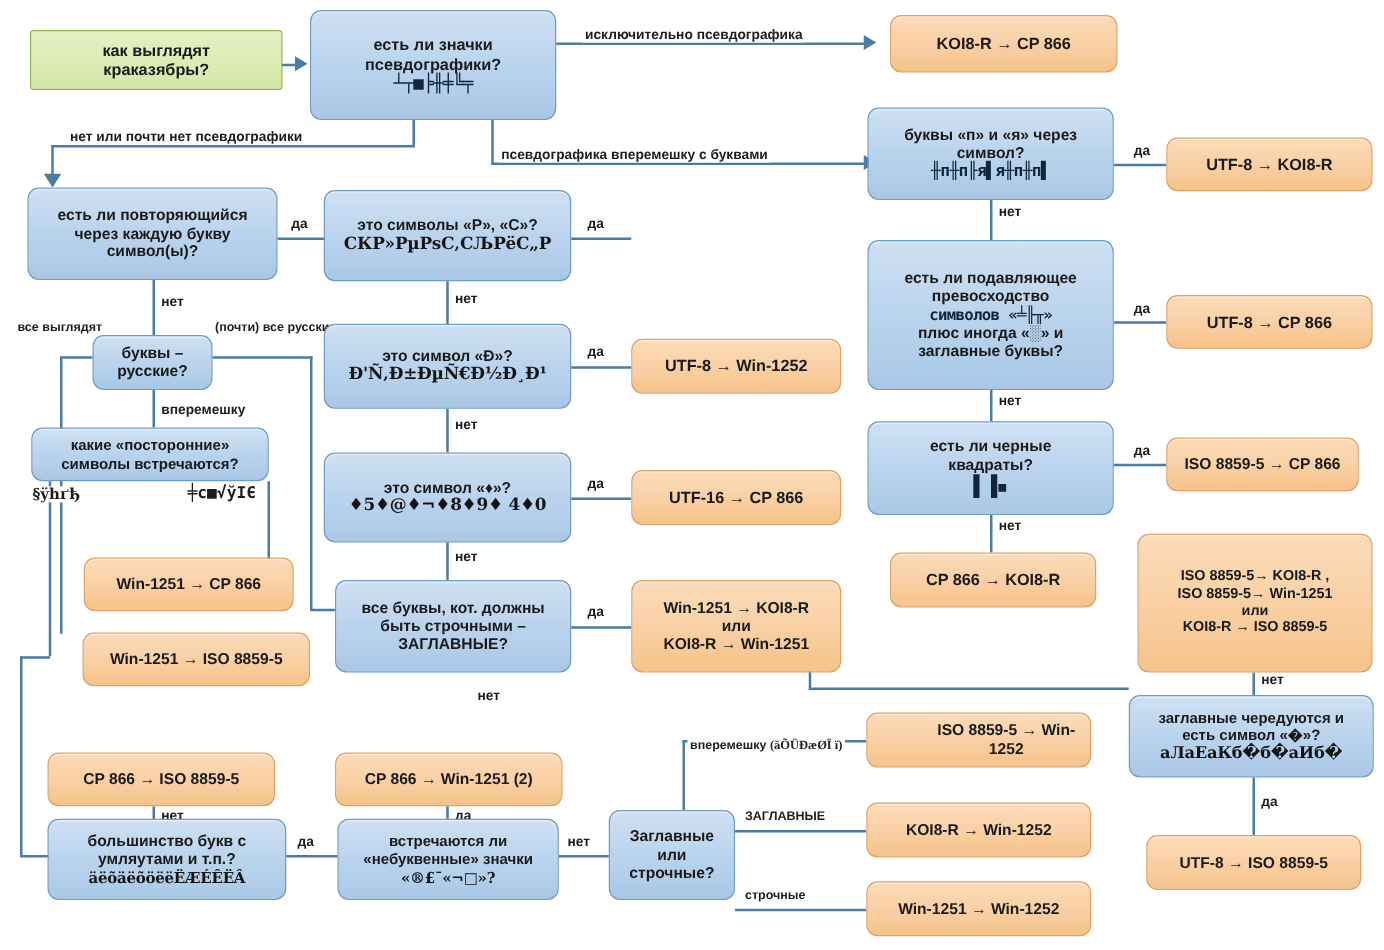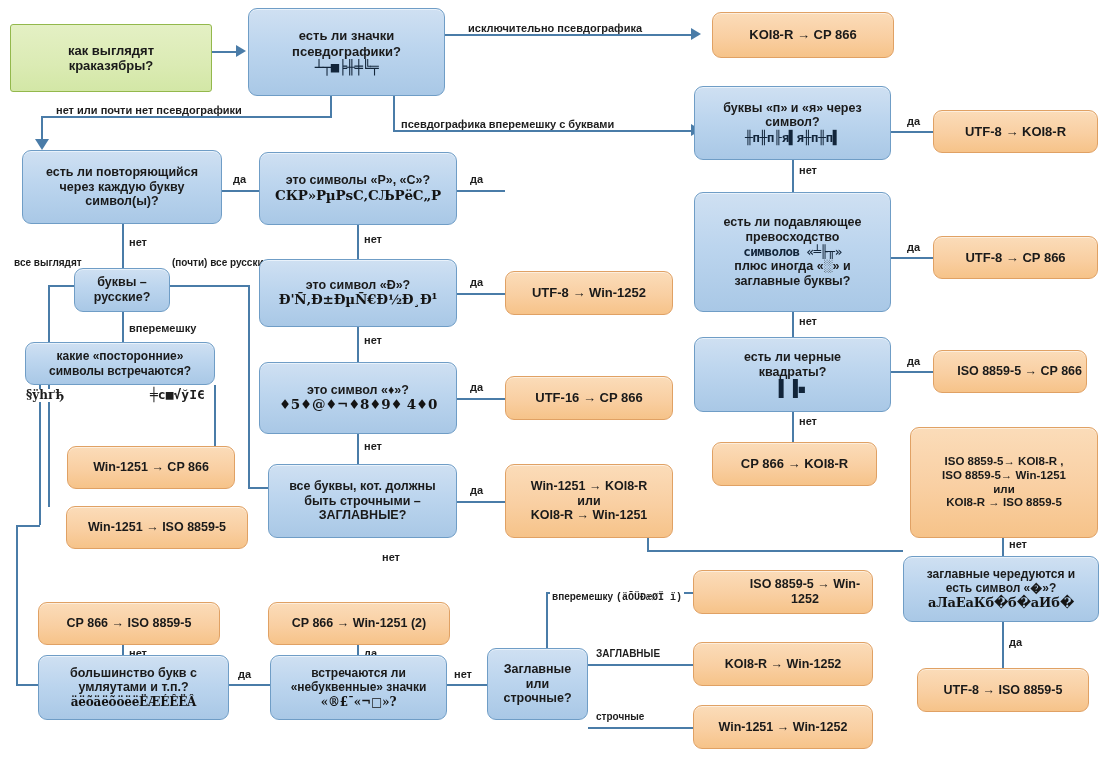--- a/index.html
+++ b/index.html
@@ -94,21 +94,21 @@
     color: #1d1d1d;
     background: #ffffff;
     white-space: nowrap;
     line-height: 1.1;
     padding: 0 2px;
     z-index: 4;
   }
   .elabel.small { font-size: 10px; }
   .elabel.c { text-align: center; }
   .elabel .moji2 {
-    font-family: Liberation Mono, monospace;
+    font-family: Liberation Serif, serif;
     font-size: 10px;
     margin-top: 38px;
   }
 </style>
 </head>
 <body>
 
 <div id="canvas">
 
   <div class="ln-h" style="left:212px; top:51px; width:26px;"></div>
@@ -187,21 +187,21 @@
 
   <div class="ln-h" style="left:447px; top:684px; width:40px;"></div>
 
   <div class="ln-v" style="left:546px; top:592px; height:56px;"></div>
   <div class="ln-h" style="left:546px; top:592px; width:147px;"></div>
 
   <div class="ln-h" style="left:588px; top:664px; width:105px;"></div>
 
   <div class="ln-h" style="left:588px; top:727px; width:105px;"></div>
 
-  <div class="node green" style="left:10px; top:24px; width:202px; height:68px; font-size:13px;">
+  <div class="node green" style="left:24px; top:24px; width:202px; height:48px; font-size:13px;">
     <span class="ln">как выглядят</span>
     <span class="ln">краказябры?</span>
   </div>
 
   <div class="node blue" style="left:248px; top:8px; width:197px; height:88px; font-size:13px;">
     <span class="ln">есть ли значки</span>
     <span class="ln">псевдографики?</span>
     <span class="ln glyphs" style="font-size:14px;">┴┬■╞╫╪╚╤</span>
   </div>
 
@@ -230,21 +230,21 @@
   <div class="node orange" style="left:933px; top:236px; width:165px; height:43px; font-size:13px;">
     <span class="ln">UTF-8 → CP 866</span>
   </div>
 
   <div class="node blue" style="left:694px; top:337px; width:197px; height:75px; font-size:12.5px;">
     <span class="ln">есть ли черные</span>
     <span class="ln">квадраты?</span>
     <span class="ln glyphs" style="font-size:16px;">▌▐▪</span>
   </div>
 
-  <div class="node orange" style="left:933px; top:350px; width:154px; height:43px; font-size:12.5px;text-align:right;">
+  <div class="node orange" style="left:933px; top:350px; width:154px; height:43px; font-size:12.5px;">
     <span class="ln">ISO 8859-5 → CP 866</span>
   </div>
 
   <div class="node orange" style="left:712px; top:442px; width:165px; height:44px; font-size:13px;">
     <span class="ln">CP 866 → KOI8-R</span>
   </div>
 
   <div class="node orange" style="left:910px; top:427px; width:188px; height:111px; font-size:11.5px;">
     <span class="ln">ISO 8859-5→ KOI8-R ,</span>
     <span class="ln">ISO 8859-5→ Win-1251</span>

